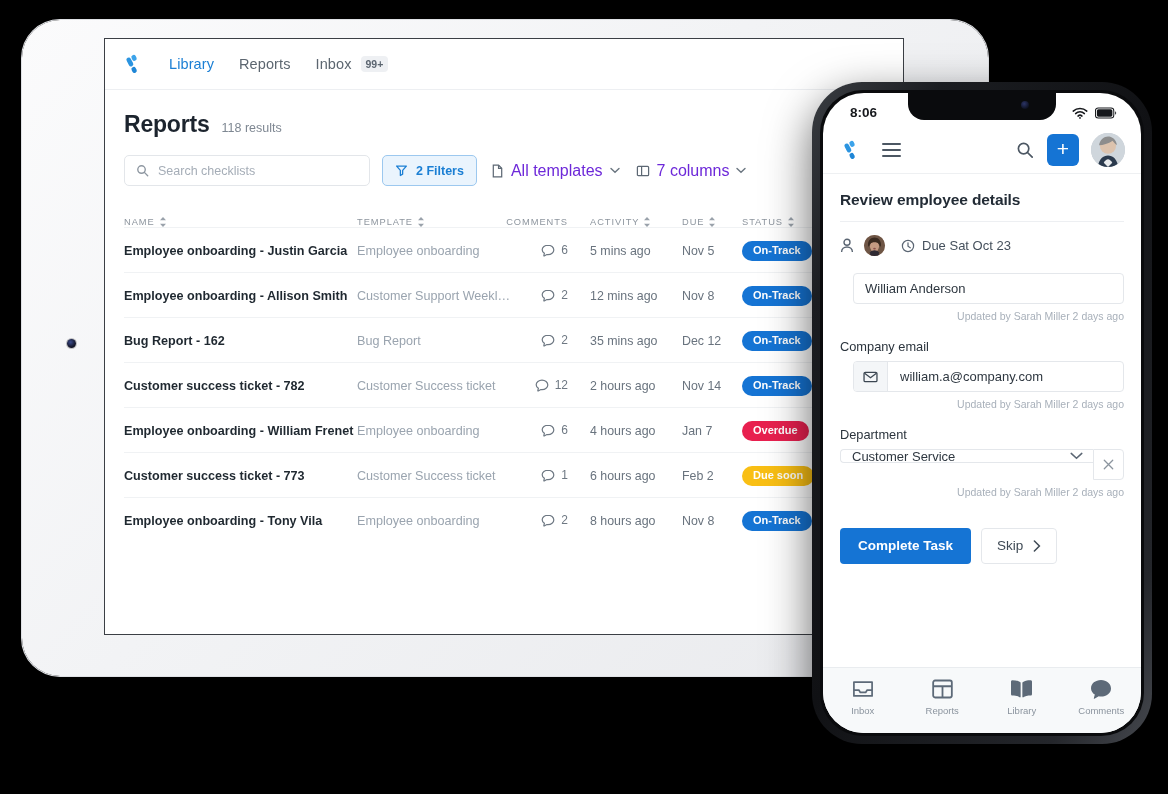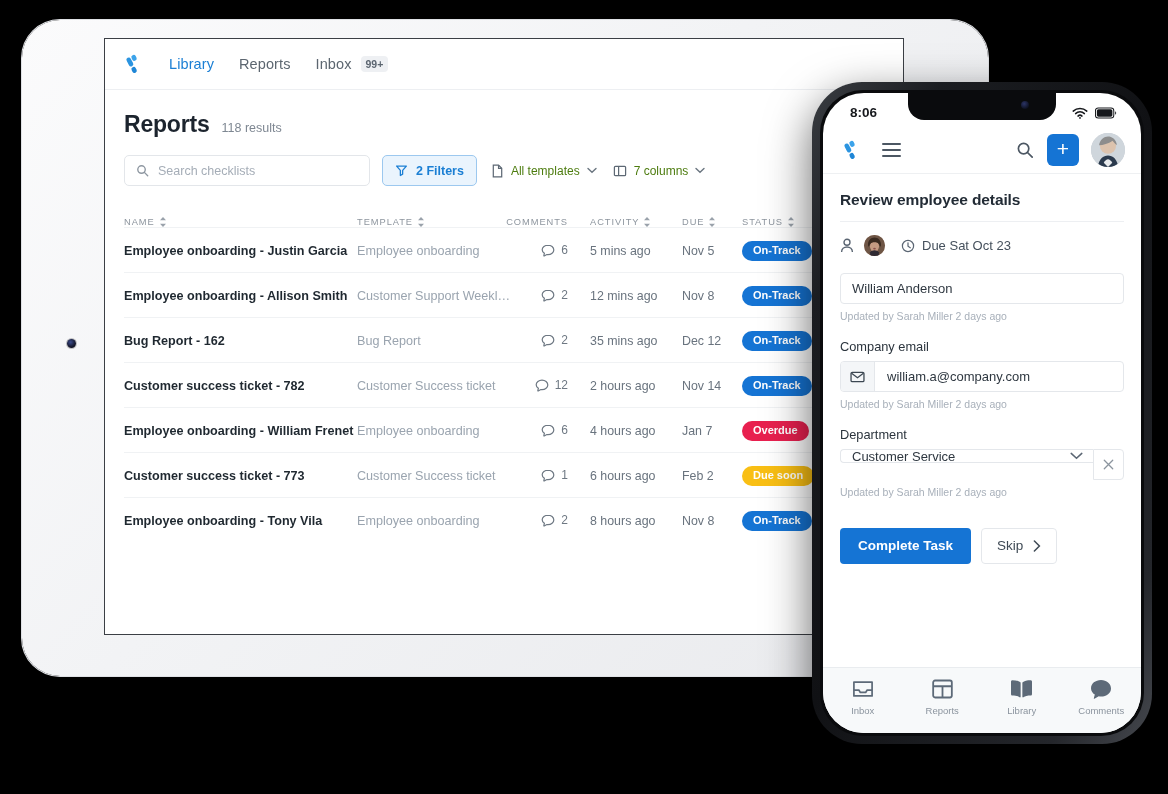--- a/index.html
+++ b/index.html
@@ -59,21 +59,21 @@
     display: flex; align-items: center; gap: 9px; padding: 0 11px; background: #fff;
   }
   .search-box .ph { font-size: 12.5px; color: #a5adb7; }
   .btn-filters {
     height: 31px; border: 1px solid #9cc8ef; border-radius: 5px; background: #eaf4fd;
     display: flex; align-items: center; gap: 8px; padding: 0 12px;
     font-size: 12.5px; font-weight: bold; color: #1b7fd4;
   }
   .btn-plain {
     height: 31px; display: flex; align-items: center; gap: 7px;
-    font-size: 12px; color: #4d7c0f; padding: 0 2px;
+    font-size: 16px; color: #6d28d9; padding: 0 2px;
   }
   .chev { font-size: 9px; color:#6b7680; }
 
   
   .t-table { margin-top: 14px; width: 100%; }
   .th-row { display: flex; align-items: flex-end; height: 27px; }
   .th {
     font-size: 9.3px; letter-spacing: .95px; color: #8d959e; font-weight: normal;
     display: flex; align-items: center; gap: 4px;
   }
@@ -156,29 +156,29 @@
     margin-top: 12px; padding-top: 13px; border-top: 1px solid #edeff2;
     display:flex; align-items:center; gap: 10px;
   }
   .p-meta .mini-av { width: 21px; height: 21px; border-radius:50%; overflow:hidden; background:#b9a08f; }
   .p-due { font-size: 13px; color: #45505c; display:flex; align-items:center; gap:7px; margin-left: 6px; }
 
   .field { margin-top: 17px; }
   .field-label { font-size: 12.8px; color: #2b343d; margin-bottom: 7px; }
   .field-input {
     height: 31px; border: 1px solid #e4e7eb; border-radius: 4px; background:#fff;
-    display:flex; align-items:center; padding: 0 11px; font-size: 13px; color:#2e3740;
+    display:flex; align-items:center; padding: 0 11px; font-size: 13px; color:#2e3740;margin-left:13px;
   }
   .field-input.with-icon { padding: 0; }
   .in-icon {
     width: 34px; height: 100%; background:#f4f6f8; border-right: 1px solid #e4e7eb;
     display:flex; align-items:center; justify-content:center; border-radius: 3px 0 0 3px;
   }
   .in-icon + .in-val { padding-left: 12px; }
-  .field-hint { font-size: 10.5px; color: #a8b0ba; margin-top: 6px; }
+  .field-hint { font-size: 10.5px; color: #a8b0ba; margin-top: 6px; text-align: right; }
   .select-row { display:flex; align-items:stretch; }
   .select-main {
     flex:1; height: 14px; border: 1px solid #e4e7eb; border-right:none;
     border-radius: 4px 0 0 4px; display:flex; align-items:center; justify-content:space-between;
     padding: 0 10px 0 11px; font-size: 13px; color:#2e3740;
   }
   .select-clear {
     width: 31px; height: 31px; border: 1px solid #e4e7eb; border-radius: 0 4px 4px 0;
     display:flex; align-items:center; justify-content:center; color:#8b949e; font-size: 14px;
   }

